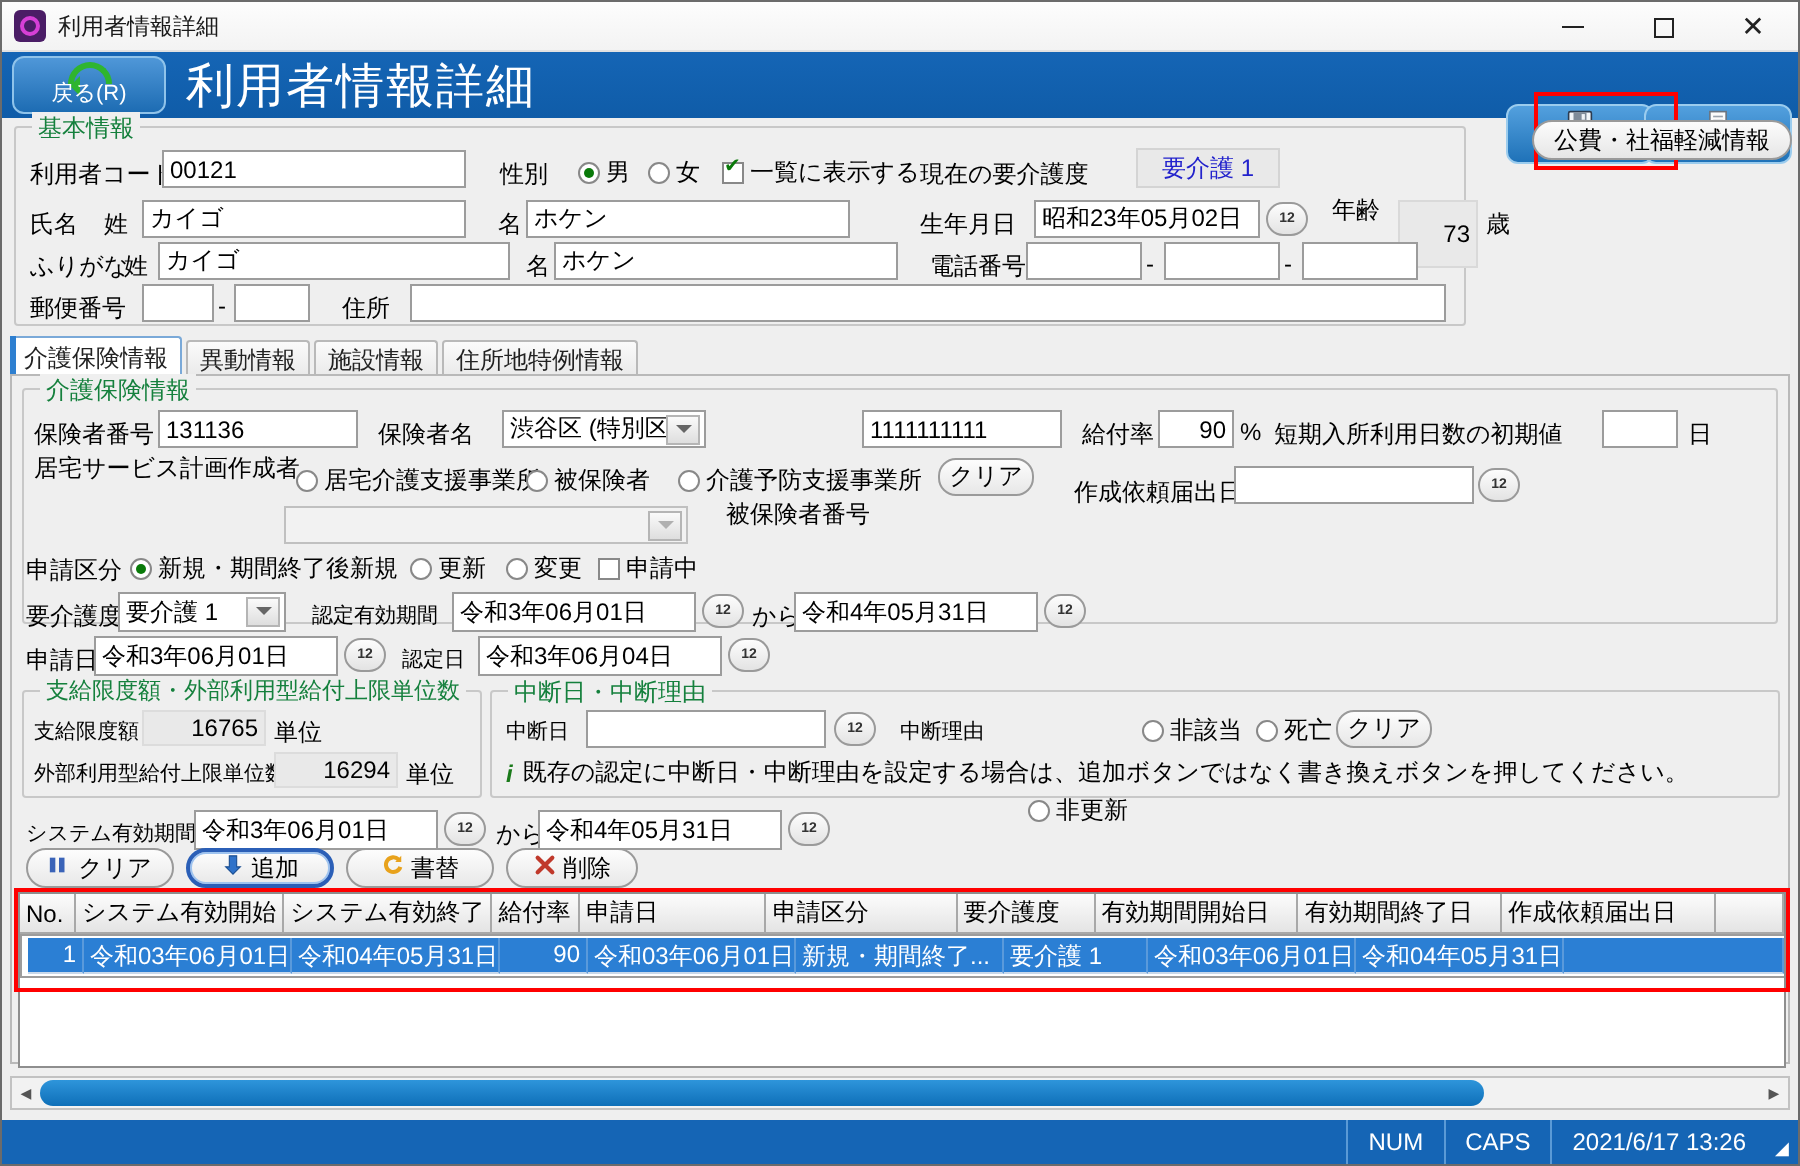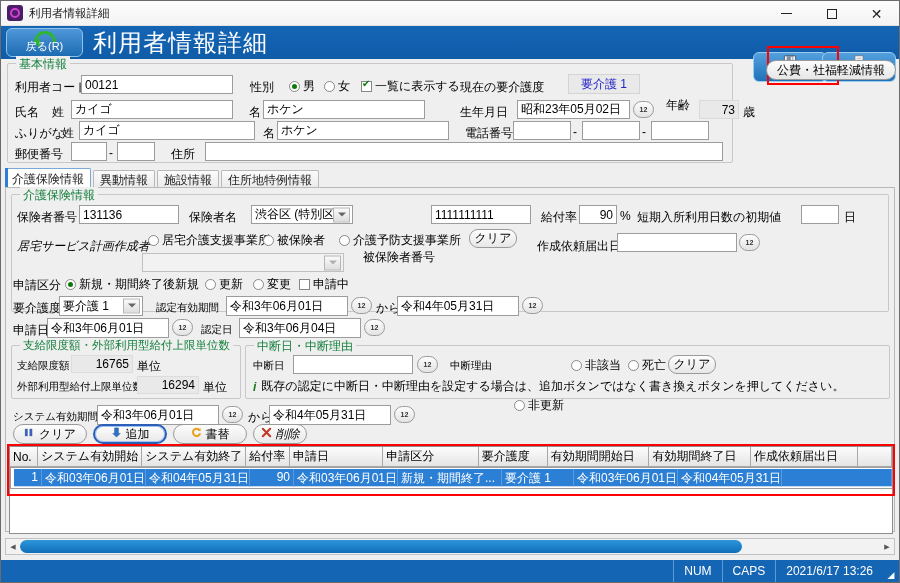--- a/index.html
+++ b/index.html
@@ -235,21 +235,21 @@
   <div class="lbl" style="left:51px; top:103px;">姓</div>
   <div class="inp" style="left:70px; top:99px; width:162px; height:19px;">カイゴ</div>
   <div class="lbl" style="left:248px; top:103px;">名</div>
   <div class="inp" style="left:262px; top:99px; width:162px; height:19px;">ホケン</div>
   <div class="lbl" style="left:459px; top:103px;">生年月日</div>
   <div class="inp" style="left:516px; top:99px; width:113px; height:19px;">昭和23年05月02日</div>
   <div class="cal" style="left:632px; top:100px;">
       <span>12</span>
     </div>
   <div class="lbl" style="left:665px; top:96px;">年齢</div>
-  <div class="inp ro r" style="left:698px; top:99px; width:40px; height:19px; background:#e9e9e9; border-color:#d9d9d9;">73</div>
+  <div class="inp ro r" style="left:698px; top:99px; width:40px; height:34px; background:#e9e9e9; border-color:#d9d9d9;">73</div>
   <div class="lbl" style="left:742px; top:103px;">歳</div>
 
   <div class="lbl" style="left:14px; top:124px;">ふりがな</div>
   <div class="lbl" style="left:61px; top:124px;">姓</div>
   <div class="inp" style="left:78px; top:120px; width:176px; height:19px;">カイゴ</div>
   <div class="lbl" style="left:262px; top:124px;">名</div>
   <div class="inp" style="left:276px; top:120px; width:172px; height:19px;">ホケン</div>
   <div class="lbl" style="left:464px; top:124px;">電話番号</div>
   <div class="inp" style="left:512px; top:120px; width:58px; height:19px;"></div>
   <div class="lbl" style="left:572px; top:124px;">-</div>
@@ -295,21 +295,21 @@
   </div>
   <div class="lbl" style="left:362px; top:208px;margin-top:40px;">被保険者番号</div>
   <div class="inp" style="left:430px; top:204px; width:100px; height:19px;">1111111111</div>
   <div class="lbl" style="left:540px; top:208px;">給付率</div>
   <div class="inp r" style="left:578px; top:204px; width:38px; height:19px;">90</div>
   <div class="lbl" style="left:619px; top:208px;">%</div>
   <div class="lbl" style="left:636px; top:208px;">短期入所利用日数の初期値</div>
   <div class="inp" style="left:800px; top:204px; width:38px; height:19px;"></div>
   <div class="lbl" style="left:843px; top:208px;">日</div>
 
-  <div class="lbl" style="left:16px; top:237px;font-style:italic;">居宅サービス計画作成者</div>
+  <div class="lbl" style="left:16px; top:225px;">居宅サービス計画作成者</div>
   <div class="rad" style="left:147px; top:231px;">
     <i></i>
       <span>居宅介護支援事業所</span>
   </div>
   <div class="rad" style="left:262px; top:231px;">
     <i></i>
       <span>被保険者</span>
   </div>
   <div class="rad" style="left:338px; top:231px;">
     <i></i>
@@ -447,21 +447,21 @@
   </div>
   <div class="tbtn" style="left:172px; top:423px; width:74px;">
     <span>
       <svg width="11" height="11" viewBox="0 0 12 12">
           <path d="M9 3 A4 4 0 1 0 10 7" fill="none" stroke="#e8a21c" stroke-width="2.2"></path>
           <path d="M10.5 1 L10.5 4.4 L7.2 4.4 Z" fill="#e8a21c"></path>
         </svg>
     </span>
     <span>書替</span>
   </div>
-  <div class="tbtn" style="left:252px; top:423px; width:54px;font-style:italic;">
+  <div class="tbtn" style="left:252px; top:423px; width:66px;">
     <span>
       <svg width="11" height="11" viewBox="0 0 12 12">
           <path d="M2 2 L10 10 M10 2 L2 10" stroke="#c0392b" stroke-width="2.3" stroke-linecap="round"></path>
         </svg>
     </span>
     <span>削除</span>
   </div>
 
   <div class="gridwrap">
     <table class="grid" id="grid-table">

